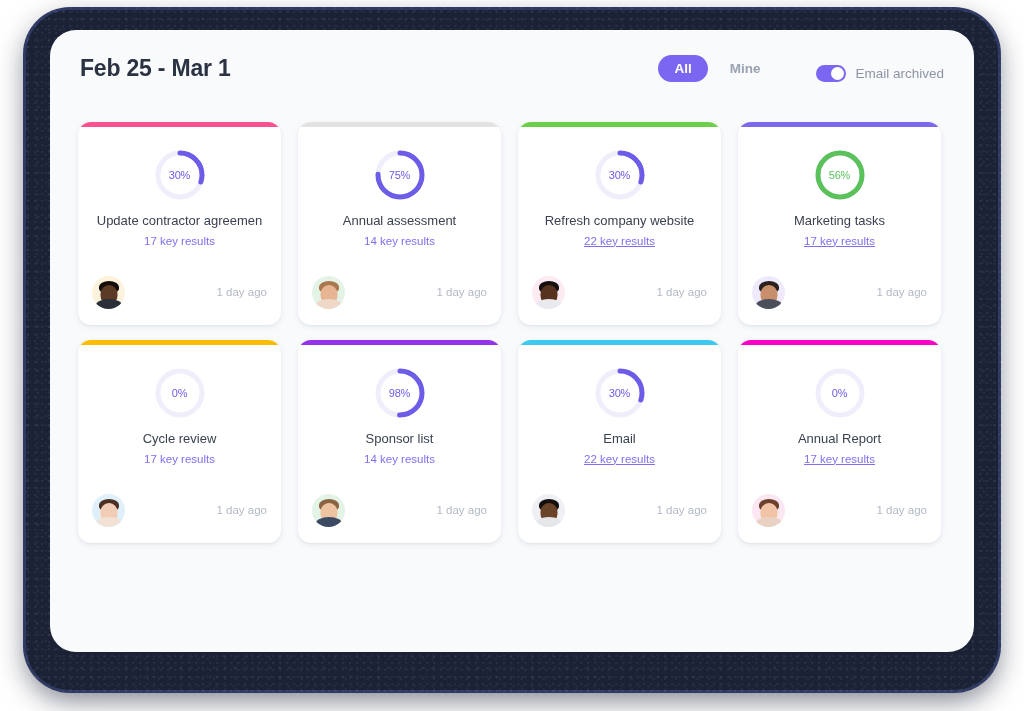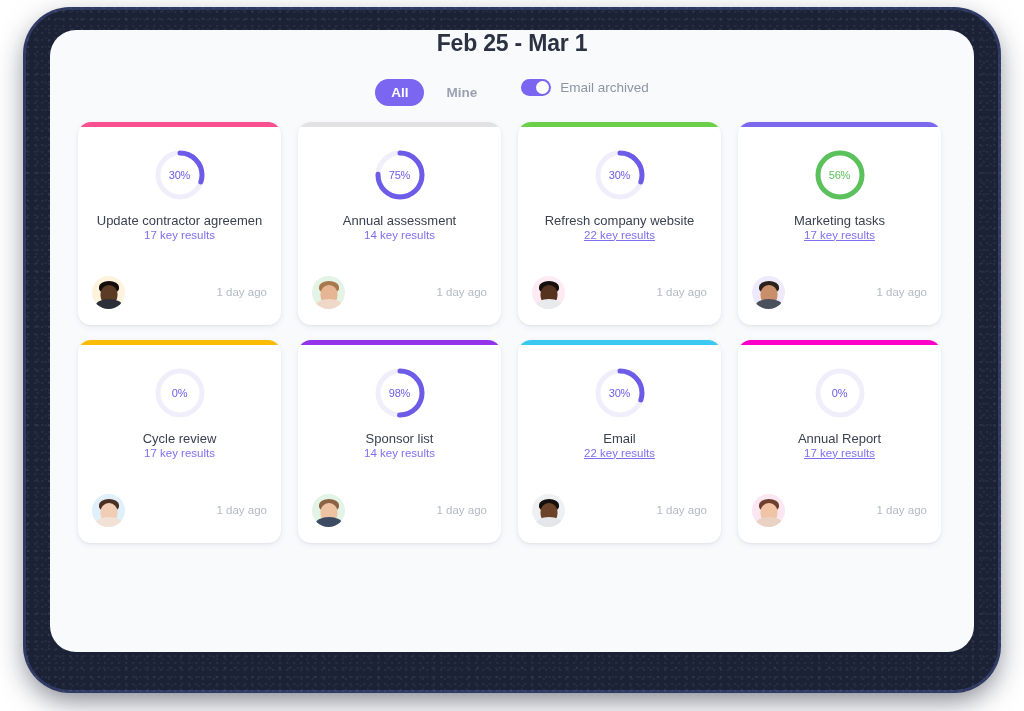--- a/index.html
+++ b/index.html
@@ -60,32 +60,31 @@
   
   .header {
     position: absolute;
     left: 0; top: 0;
     width: 100%;
     height: 76px;
     display: flex;
     align-items: center;
     justify-content: space-between;
     padding: 0 30px 0 30px;
-    flex-direction: column;
   }
   .page-title {
     font-size: 23px;
     font-weight: 700;
     color: #2b3242;
     letter-spacing: -.2px;
   }
   .header-controls {
     display: flex;
-    align-items: flex-start;
-    gap: 20px;
+    align-items: flex-end;
+    gap: 32px;
   }
   .seg-group { display: flex; align-items: center; gap: 6px; }
   .seg {
     font-size: 13.5px;
     padding: 6px 16px;
     border-radius: 20px;
     color: #9aa2b1;
     font-weight: 600;
     cursor: pointer;
     background: transparent;
@@ -181,21 +180,21 @@
     margin-top: 12px;
     font-size: 13px;
     color: #3a4150;
     text-align: center;
     line-height: 1.2;
     white-space: nowrap;
     overflow: hidden;
     width: 100%;
   }
   .card-sub {
-    margin-top: 0;
+    margin-top: 6px;
     font-size: 11.5px;
     color: #7d6ff0;
     text-align: center;
     cursor: pointer;
   }
   .card-sub.underlined { text-decoration: underline; }
 
   .card-footer {
     position: absolute;
     left: 0; bottom: 0;

